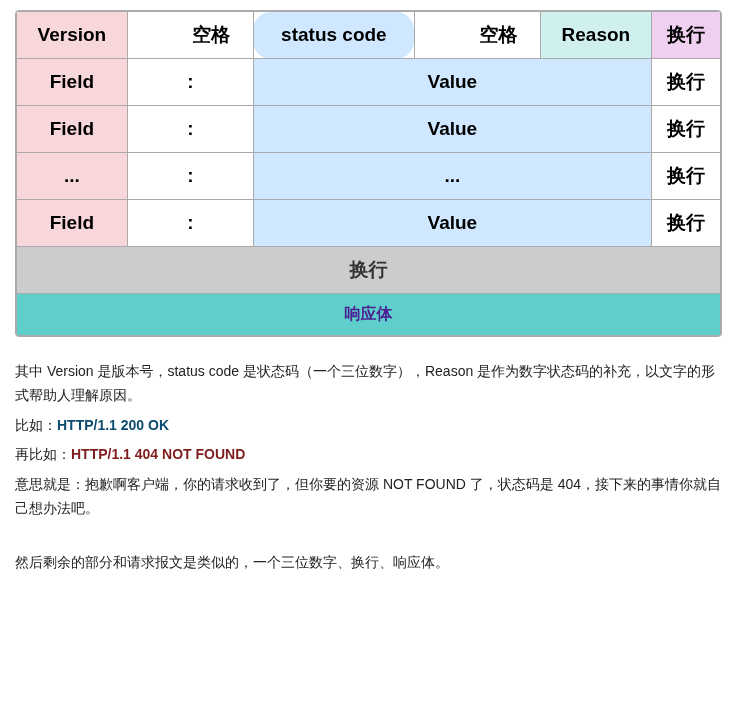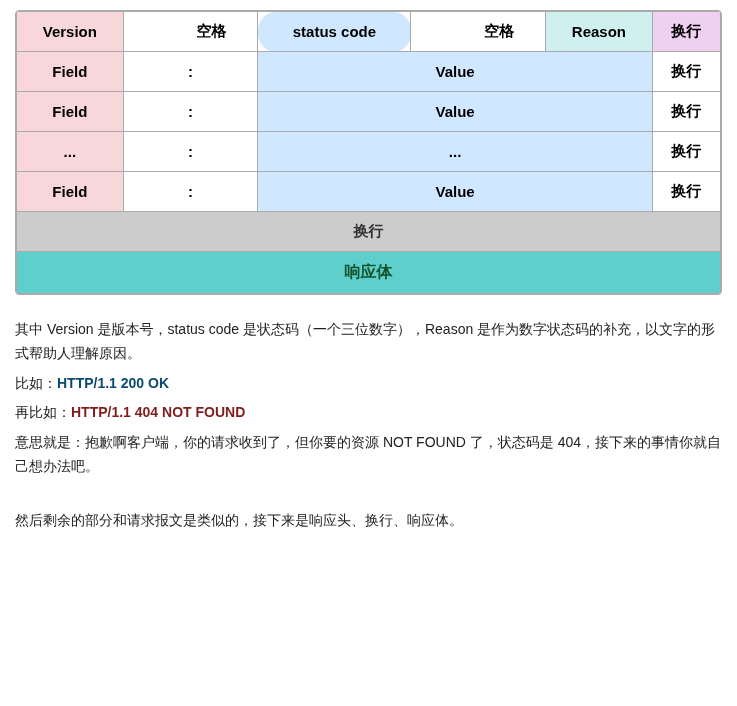--- a/index.html
+++ b/index.html
@@ -21,21 +21,21 @@
     table {
       width: 100%;
       border-collapse: collapse;
     }
 
     table td {
       border: 1.5px solid #aaa;
       text-align: center;
       padding: 10px 6px;
       font-weight: bold;
-      font-size: 15px;
+      font-size: 19px;
     }
 
     
     .header-row td {
       background: #fff;
     }
 
     .td-version { background: #f8d7da !important; }
     .td-space { background: #fff !important; padding-left: 48px; }
     .td-statuscode { background: #d0e8ff !important; border-radius: 18px; }
@@ -50,21 +50,21 @@
 
     
     .td-crlf-row {
       background: #ccc !important;
       color: #333;
     }
 
     
     .td-body-row {
       background: #5ecfca !important;
-      color: #14532d;
+      color: #4c1d95;
       font-size: 16px;
     }
 
     .description {
       padding: 5px 0;
       line-height: 1.7;
       font-size: 14px;
       color: #222;
     }
 
@@ -139,14 +139,14 @@
 <div class="description">
   <p>其中 Version 是版本号，status code 是状态码（一个三位数字），Reason 是作为数字状态码的补充，以文字的形式帮助人理解原因。</p>
   <p>
     <span>比如：</span><span class="highlight-blue">HTTP/1.1 200 OK</span>
   </p>
   <p>
     <span>再比如：</span><span class="highlight-red">HTTP/1.1 404 NOT FOUND</span>
   </p>
   <p>意思就是：抱歉啊客户端，你的请求收到了，但你要的资源 NOT FOUND 了，状态码是 404，接下来的事情你就自己想办法吧。</p>
   <br>
-  <p>然后剩余的部分和请求报文是类似的，接下来是响应头、换行、响应体。</p>
+  <p>然后剩余的部分和请求报文是类似的，一个三位数字、换行、响应体。</p>
 </div>
 
 </body></html>

